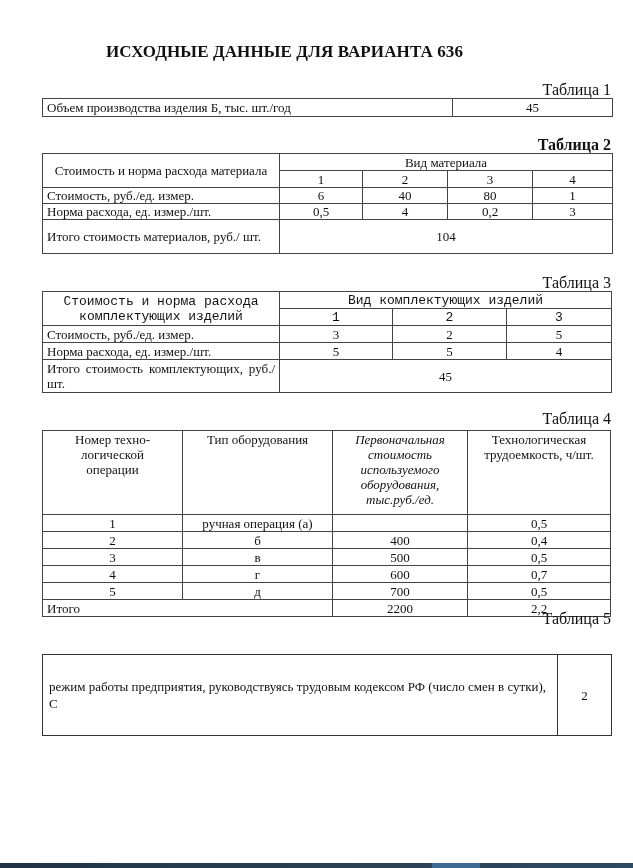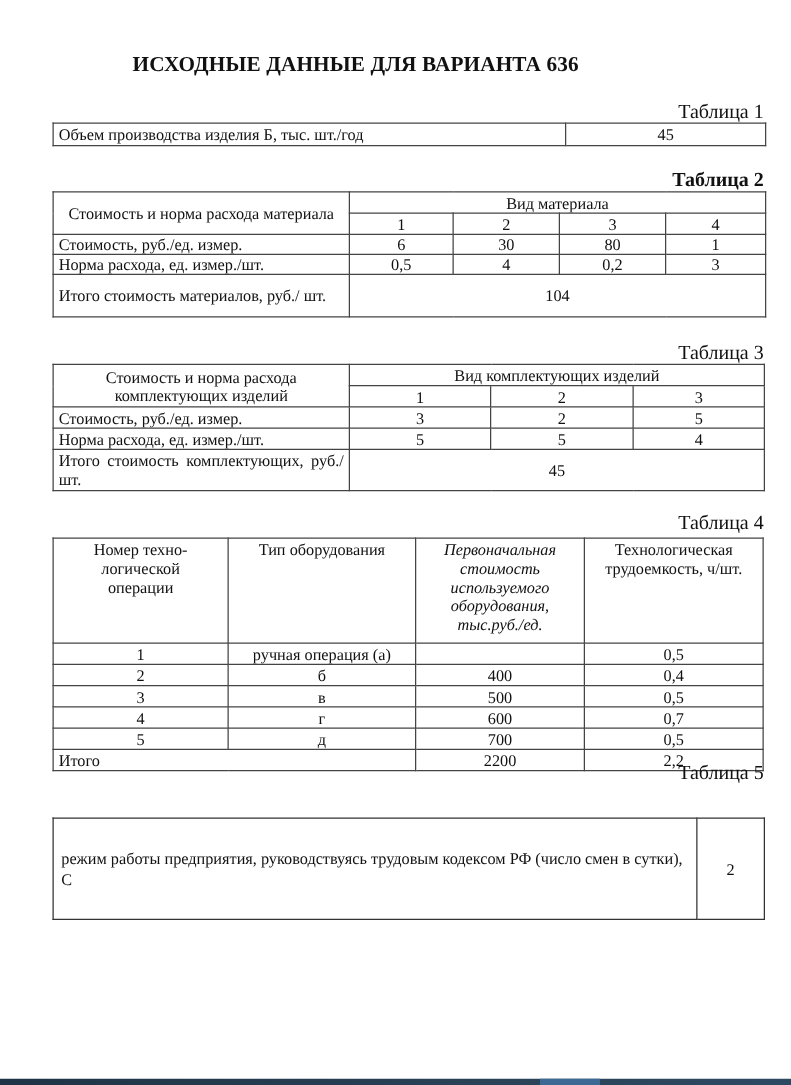--- a/index.html
+++ b/index.html
@@ -29,21 +29,21 @@
   
   #t1 { left:42px; top:98px; width:570px; }
   #t1 td { height:17px; }
   
   #t2 { left:42px; top:153px; width:570px; }
   #t2 tr.h td { height:16px; }
   #t2 tr.r td { height:15px; }
   #t2 tr.tot td { height:33px; }
   
   #t3 { left:42px; top:291px; width:569px; }
-  #t3 tr.h td { height:16px; }
+  #t3 tr.h td { height:16px;font-family:Liberation Mono, monospace; }
   #t3 tr.r td { height:16px; }
   #t3 tr.tot td { height:32px; }
   
   #t4 { left:42px; top:430px; width:568px; }
   #t4 tr.hdr td { height:82px; vertical-align:top; padding-top:1px; }
   #t4 tr.r td { height:16px; }
   
   #t5 { left:42px; top:654px; width:569px; border:1.5px solid #333; }
   #t5 td { padding:0 6px; font-size:13px; line-height:17px; border-color:#333; }
   #t5 tr.a td { height:62px; }
@@ -92,21 +92,21 @@
   </tr>
   <tr class="h">
     <td class="c">1</td>
     <td class="c">2</td>
     <td class="c">3</td>
     <td class="c">4</td>
   </tr>
   <tr class="r">
     <td>Стоимость, руб./ед. измер.</td>
     <td class="c">6</td>
-    <td class="c">30</td>
+    <td class="c">40</td>
     <td class="c">80</td>
     <td class="c">1</td>
   </tr>
   <tr class="r">
     <td>Норма расхода, ед. измер./шт.</td>
     <td class="c">0,5</td>
     <td class="c">4</td>
     <td class="c">0,2</td>
     <td class="c">3</td>
   </tr>

